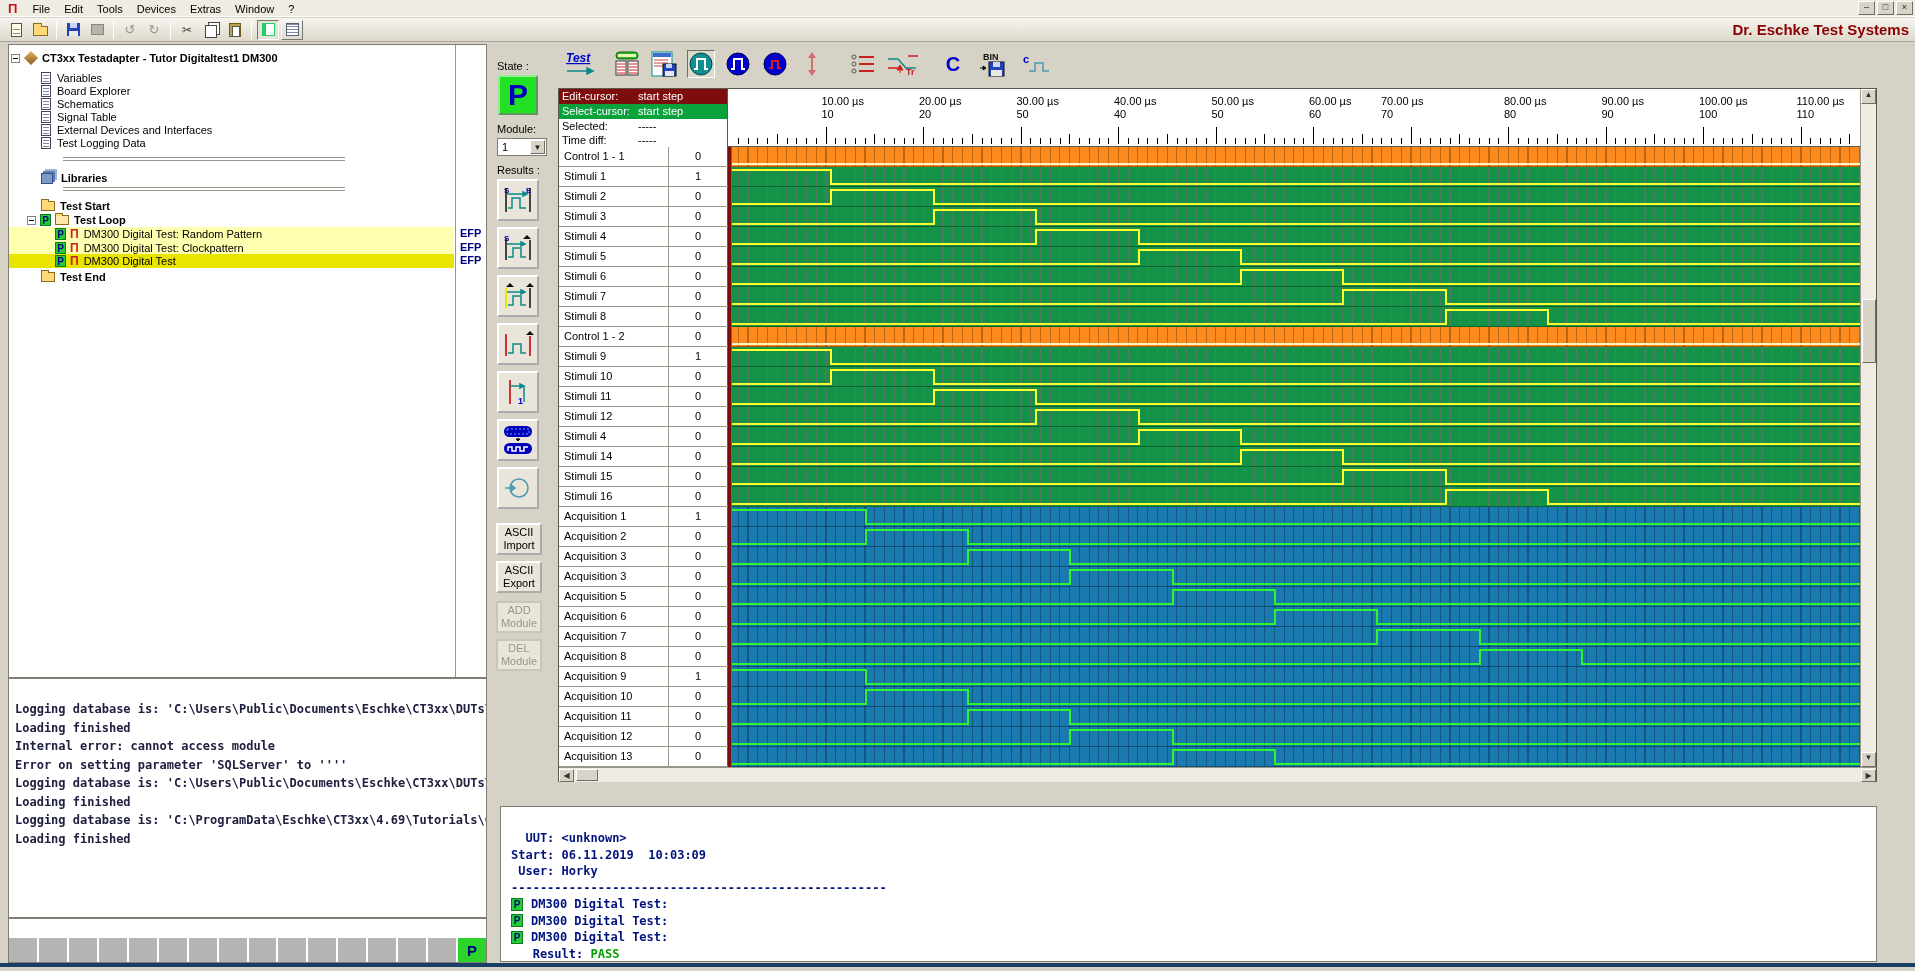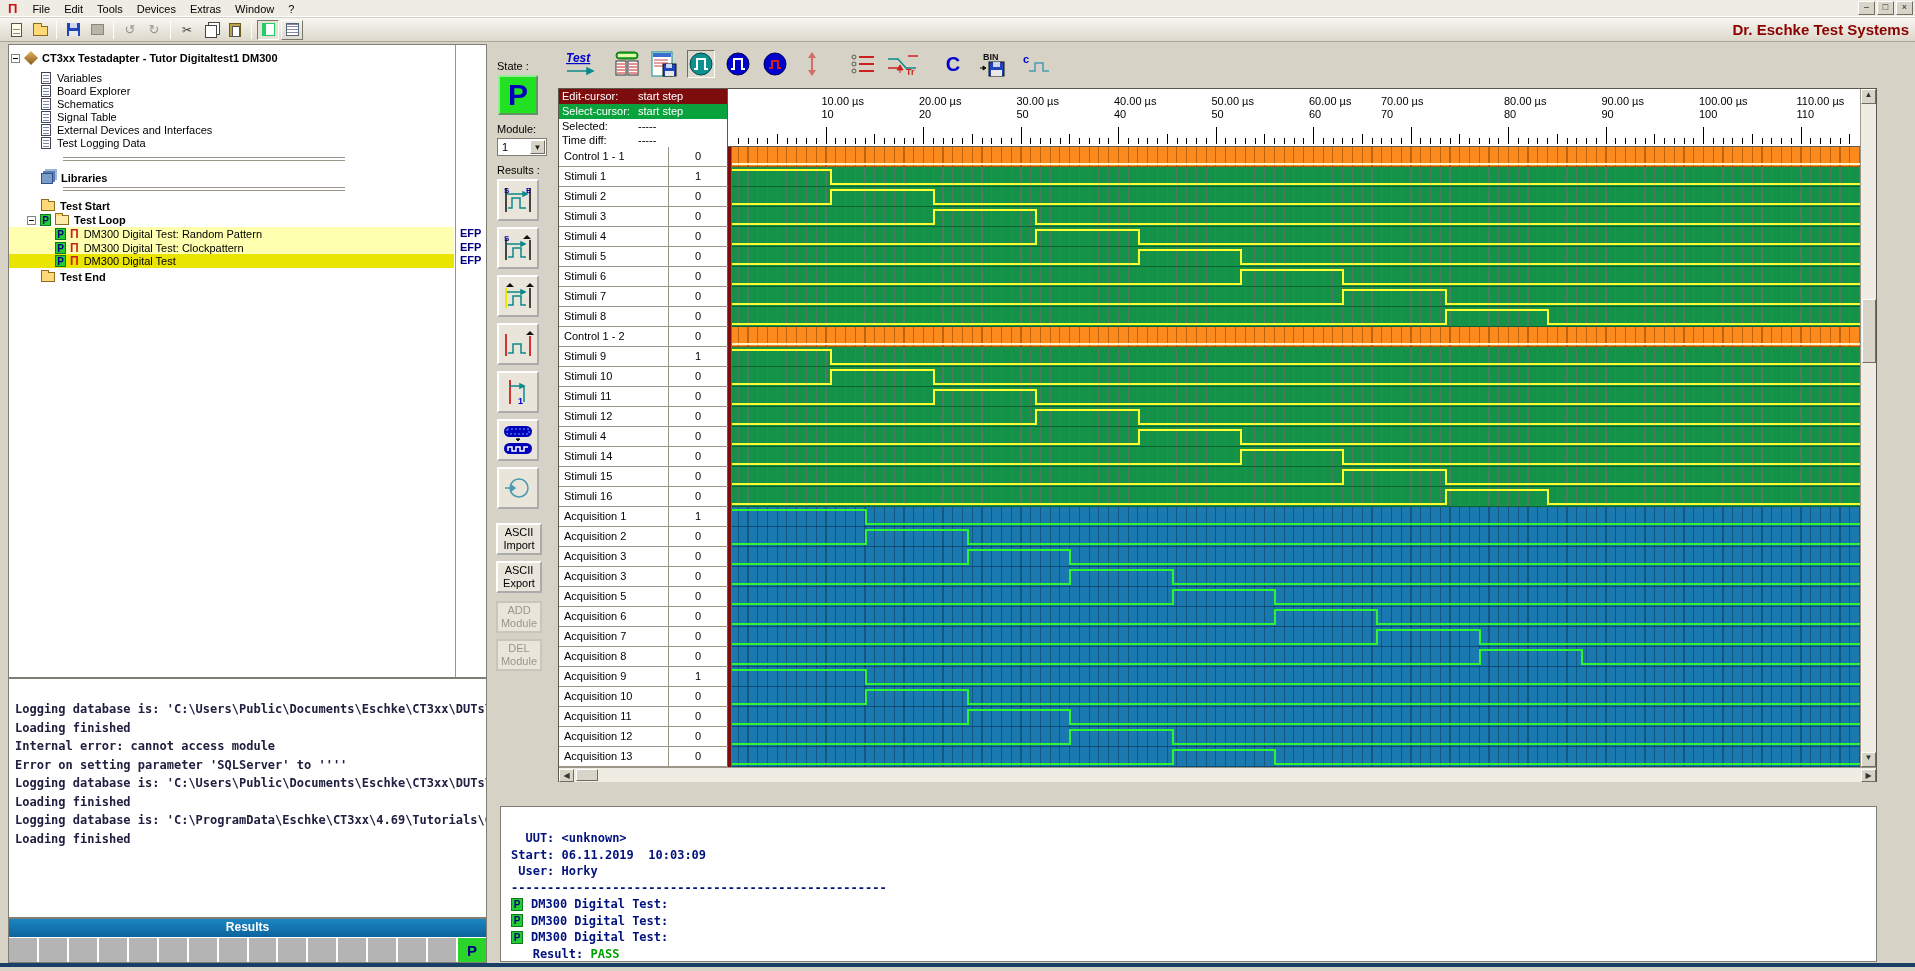--- a/index.html
+++ b/index.html
@@ -252,21 +252,20 @@
       <div class="efp-label" style="top: 195.5px;">EFP</div>
       <div class="efp-label" style="top: 209px;">EFP</div>
     </div>
 </div>
 
 <div id="messages-panel" class="panel">
   <div id="messages-body"><div>Logging database is: 'C:\Users\Public\Documents\Eschke\CT3xx\DUTs\Ab</div><div>Loading finished</div><div>Internal error: cannot access module</div><div>Error on setting parameter 'SQLServer' to ''''</div><div>Logging database is: 'C:\Users\Public\Documents\Eschke\CT3xx\DUTs\De</div><div>Loading finished</div><div>Logging database is: 'C:\ProgramData\Eschke\CT3xx\4.69\Tutorials\CT3</div><div>Loading finished</div></div>
 </div>
 
 <div id="results-panel" class="panel">
-  <div class="panel-header">Results</div>
   <div id="results-strip">
       <div class="res-cell"></div>
       <div class="res-cell"></div>
       <div class="res-cell"></div>
       <div class="res-cell"></div>
       <div class="res-cell"></div>
       <div class="res-cell"></div>
       <div class="res-cell"></div>
       <div class="res-cell"></div>
       <div class="res-cell"></div>

